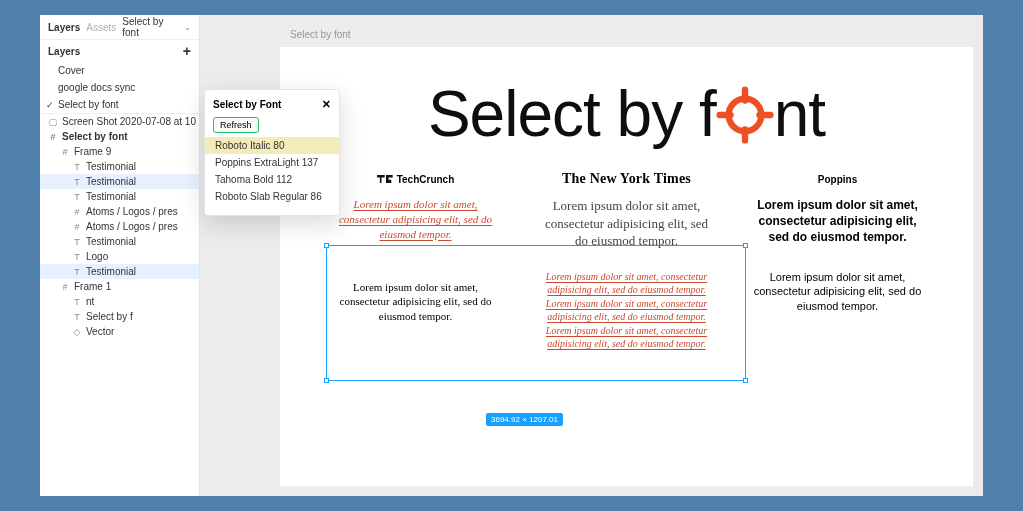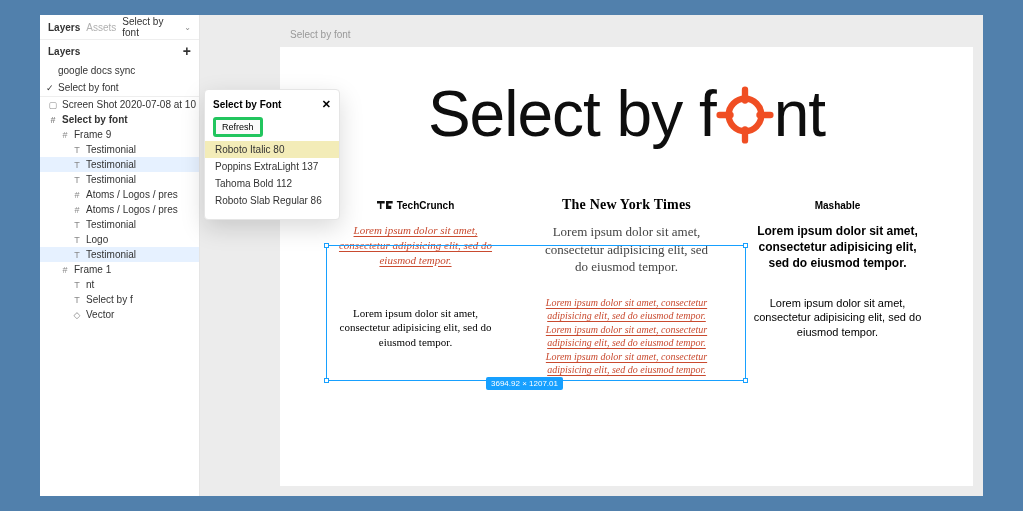--- a/index.html
+++ b/index.html
@@ -26,73 +26,74 @@
   .layer .ic { width: 10px; height: 10px; display: inline-flex; align-items: center; justify-content: center; color: #888; font-size: 9px; }
   .layer.bold { font-weight: 700; }
   .layer.d1 { padding-left: 20px; }
   .layer.d2 { padding-left: 32px; }
   .layer.hl { background: #e6f1ff; }
 
   
   .font-panel { position: absolute; left: 164px; top: 74px; width: 136px; background: #fff; border: 1px solid #e5e5e5; border-radius: 4px; box-shadow: 0 8px 24px rgba(0,0,0,.15); padding: 8px 0 10px; font-size: 10px; z-index: 20; }
   .fp-hd { display: flex; align-items: center; padding: 0 8px 6px; font-weight: 700; font-size: 10px; }
   .fp-close { margin-left: auto; font-size: 11px; cursor: pointer; }
-  .fp-refresh { display: inline-block; margin: 0 8px 4px; padding: 2px 6px; border: 3px solid #22c55e; border-radius: 3px; font-size: 9px; background: #fafafa; }
+  .fp-refresh { display: inline-block; margin: 0 8px 4px; padding: 2px 6px; border: 1px solid #22c55e; border-radius: 3px; font-size: 9px; background: #fafafa; }
   .fp-item { padding: 3px 10px; font-size: 10px; color: #333; }
   .fp-item.sel { background: #f3ecb8; }
 
   
   .canvas { flex: 1; position: relative; background: #ececec; overflow: hidden; }
   .crumb { position: absolute; top: 14px; left: 90px; font-size: 10px; color: #999; }
   .artboard { position: absolute; top: 32px; left: 80px; right: 10px; bottom: 10px; background: #fff; }
 
   .hero { text-align: center; margin-top: 30px; font-size: 64px; font-weight: 400; letter-spacing: -1px; color: #0e0e0e; font-family: Arial, sans-serif; }
   .hero svg { vertical-align: -8px; }
 
-  .cols { display: flex; gap: 40px; margin: 46px 50px 0; }
+  .cols { display: flex; gap: 40px; margin: 20px 50px 0; }
   .col { flex: 1; font-size: 10px; text-align: center; }
   .brand { font-weight: 700; font-size: 10px; display: flex; align-items: center; justify-content: center; gap: 4px; height: 16px; }
   .brand.nyt { font-family: "Times New Roman", serif; font-size: 14px; letter-spacing: .2px; }
   .tc-ic { display: inline-flex; gap: 1px; }
   .tc-ic span { display: inline-block; width: 6px; height: 8px; background: #111; }
   .tc-ic span:first-child { clip-path: polygon(0 0,100% 0,100% 30%,60% 30%,60% 100%,40% 100%,40% 30%,0 30%); width: 8px; }
   .tc-ic span:last-child { clip-path: polygon(0 0,100% 0,100% 30%,40% 30%,40% 60%,80% 60%,80% 100%,0 100%); width: 7px; }
 
   .para { margin-top: 10px; font-size: 11px; line-height: 1.35; }
   .p-italic-red { color: #c94a2f; font-style: italic; font-family: Georgia, serif; text-decoration: underline; text-underline-offset: 2px; }
   .p-serif-lg  { font-family: Georgia, serif; font-size: 13px; color: #444; }
   .p-bold      { font-weight: 700; font-size: 12px; }
   .p-serif     { font-family: "Times New Roman", serif; font-size: 11px; }
   .p-cond      { font-family: "Arial Narrow", Arial, sans-serif; font-size: 11px; }
 
   
   .sel-box { position: absolute; border: 1px solid #17a0ff; }
   .sel-box .h { position: absolute; width: 5px; height: 5px; background: #fff; border: 1px solid #17a0ff; }
   .sel-box .tl{top:-3px;left:-3px}.sel-box .tr{top:-3px;right:-3px}.sel-box .bl{bottom:-3px;left:-3px}.sel-box .br{bottom:-3px;right:-3px}
-  .dim-badge { position: absolute; background: #17a0ff; color: #fff; font-size: 8px; padding: 2px 5px; border-radius: 2px; }
+  .dim-badge { position: absolute; background: #17a0ff; color: #fff; font-size: 8px; padding: 2px 5px; border-radius: 2px; margin-top: 36px; }
 </style>
 </head>
 <body>
 
 <div class="app">
 
   <div class="sidebar">
     <div class="sb-tabs">
       <span class="sb-tab">Layers</span>
       <span class="sb-tab muted">Assets</span>
       <span class="plugin-name">
         <span>Select by font</span>
         <span class="chev">⌄</span>
       </span>
     </div>
 
     <div class="sb-section-hd">
       <span>Layers</span>
       <span class="plus">+</span>
     </div>
+    <div class="page-item">Cover</div>
     <div class="page-item">google docs sync</div>
     <div class="page-item sel">Select by font</div>
     <hr class="div">
 
     <div id="layer-list">
         <div class="layer d0">
           <span class="ic">▢</span>
           <span>Screen Shot 2020-07-08 at 10</span>
         </div>
         <div class="layer d0 bold">
@@ -183,21 +184,21 @@
           <div class="para p-serif" style="margin-top:38px">Lorem ipsum dolor sit amet, consectetur adipisicing elit, sed do eiusmod tempor.</div>
         </div>
 
         <div class="col">
           <div class="brand nyt">The New York Times</div>
           <div class="para p-serif-lg">Lorem ipsum dolor sit amet, consectetur adipisicing elit, sed do eiusmod tempor.</div>
           <div class="para p-italic-red" style="margin-top:20px; font-size:10px">Lorem ipsum dolor sit amet, consectetur adipisicing elit, sed do eiusmod tempor. Lorem ipsum dolor sit amet, consectetur adipisicing elit, sed do eiusmod tempor. Lorem ipsum dolor sit amet, consectetur adipisicing elit, sed do eiusmod tempor.</div>
         </div>
 
         <div class="col">
-          <div class="brand">Mashable</div>
+          <div class="brand">Poppins</div>
           <div class="para p-bold">Lorem ipsum dolor sit amet, consectetur adipisicing elit, sed do eiusmod tempor.</div>
           <div class="para p-cond" style="margin-top:24px">Lorem ipsum dolor sit amet, consectetur adipisicing elit, sed do eiusmod tempor.</div>
         </div>
       </div>
 
       <div class="sel-box" style="top:198px; left:46px; width:420px; height:136px;">
         <div class="h tl"></div>
           <div class="h tr"></div>
           <div class="h bl"></div>
           <div class="h br"></div>

